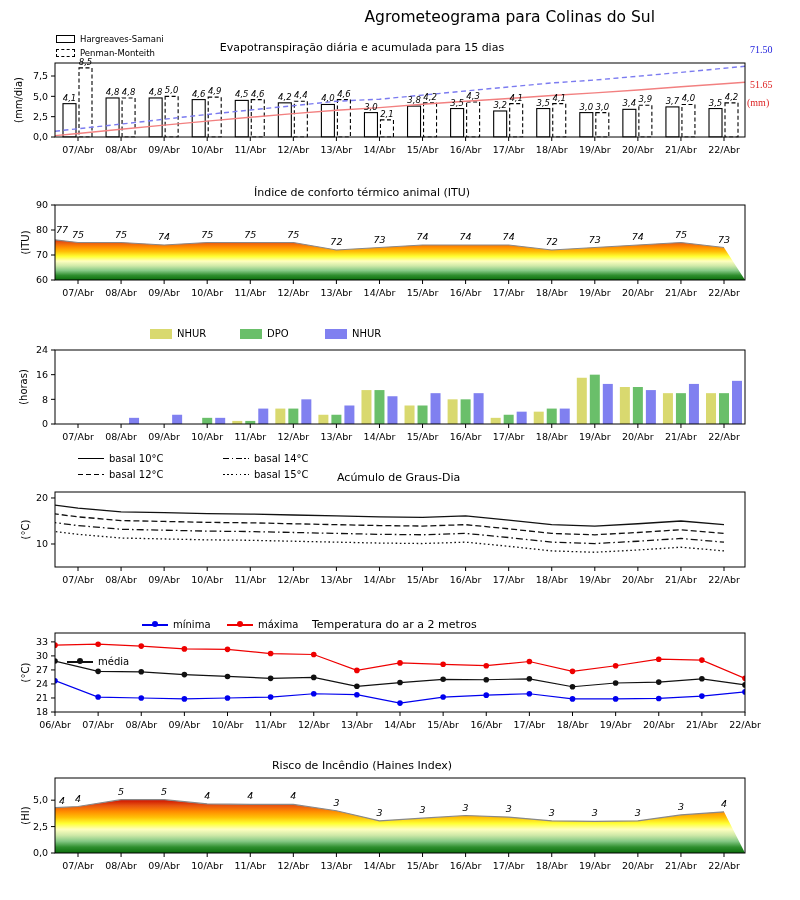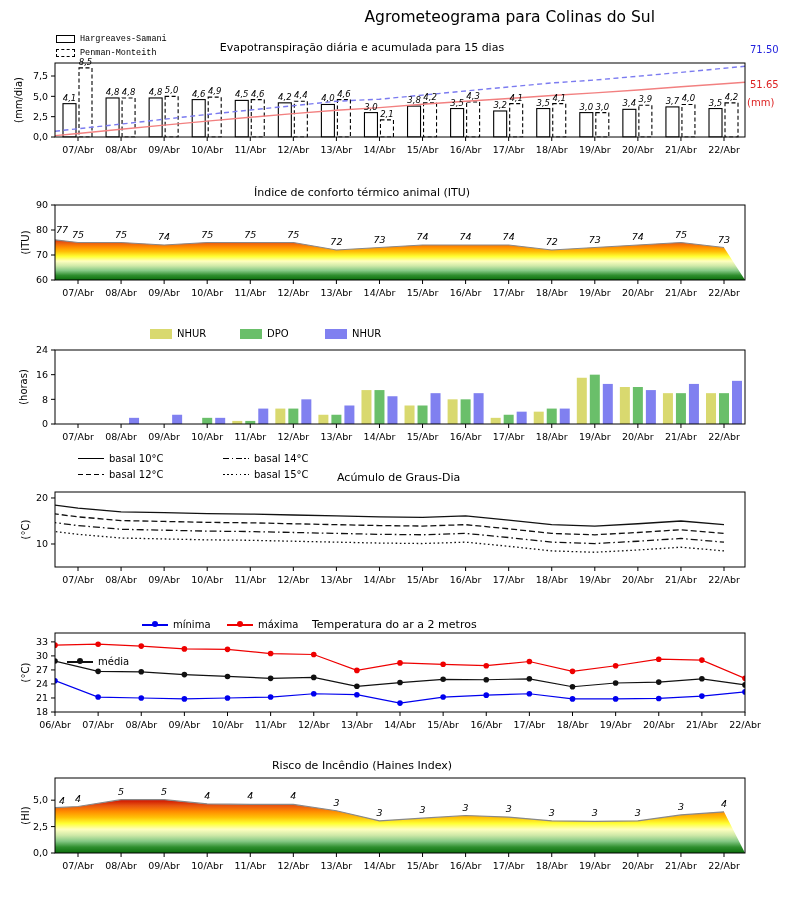--- a/index.html
+++ b/index.html
@@ -3,31 +3,31 @@
 <meta charset="utf-8">
 <style>
   html,body{margin:0;padding:0;background:#fff;}
   .page{position:relative;width:800px;height:900px;background:#fff;
         font-family:"DejaVu Sans","Liberation Sans",sans-serif;color:#000;overflow:hidden;}
   .abs{position:absolute;}
   .main-title{left:0;top:8px;width:637px;text-align:right;font-size:15.5px;margin-left:18px;}
   .ctitle{font-size:11px;white-space:nowrap;}
   .centered{left:0;width:724px;text-align:center;}
   .li{position:absolute;display:flex;align-items:center;gap:5px;white-space:nowrap;}
-  .f85{font-size:8.5px;font-family:Liberation Mono, monospace;} .f10{font-size:10px;text-align:right;}
+  .f85{font-size:8.5px;} .f10{font-size:10px;text-align:right;}
   .bsw{display:inline-block;width:19px;height:8px;border:1.1px solid #000;background:#fff;box-sizing:border-box;}
   .bsw.dashed{border-style:dashed;}
   .csw{display:inline-block;width:22px;height:10px;background:var(--c,#999);}
   .lnsw{display:inline-block;width:26px;height:1.5px;background:#000;}
   .lnsw.dashed2{background:repeating-linear-gradient(90deg,#000 0 5px,transparent 5px 8px);}
   .lnsw.dashdot{background:repeating-linear-gradient(90deg,#000 0 6px,transparent 6px 8.5px,#000 8.5px 10px,transparent 10px 12.5px);}
   .lnsw.dotted{background:repeating-linear-gradient(90deg,#000 0 1.7px,transparent 1.7px 4.2px);}
   .msw{display:inline-block;width:26px;height:2px;background:var(--c,#000);position:relative;}
   .msw::after{content:"";position:absolute;left:10px;top:-2.2px;width:6px;height:6px;border-radius:3px;background:var(--c,#000);}
-  .rlab{font-size:10px;white-space:nowrap;}
+  .rlab{font-size:10px;white-space:nowrap;font-family:Liberation Serif, serif;}
   svg text{font-family:"DejaVu Sans","Liberation Sans",sans-serif;}
 </style>
 </head>
 <body>
 
 <div class="page">
 
   <svg id="plots" class="abs" style="left:0;top:0" width="800" height="900">
       <g>
         <defs>

